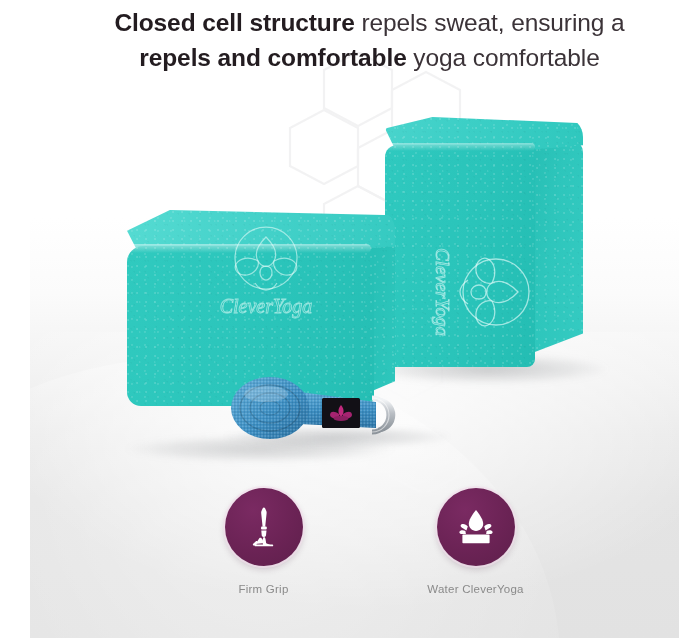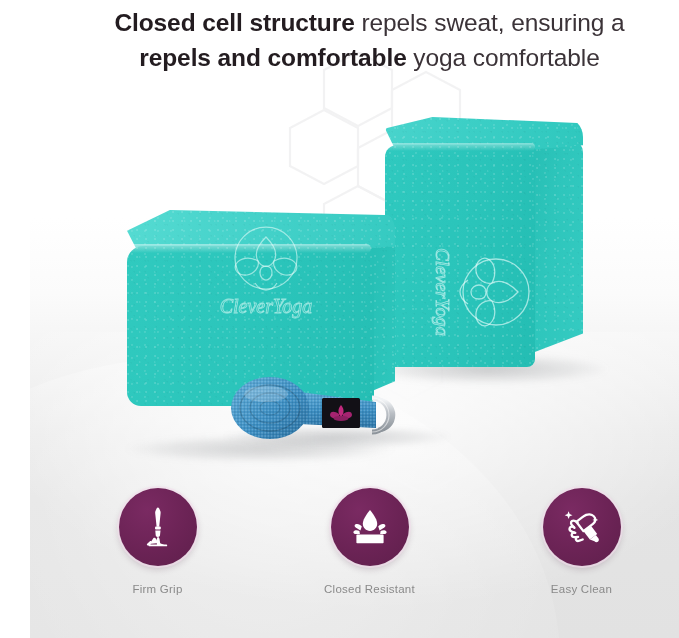--- a/index.html
+++ b/index.html
@@ -426,36 +426,18 @@
           <g fill="#ffffff">
             <path d="M23 6c-4.6 5.6-7.2 10.2-7.2 13.8 0 4 3.2 7.1 7.2 7.1s7.2-3.1 7.2-7.1C30.2 16.2 27.6 11.6 23 6z"></path>
             <path d="M14.8 22.6c-1.6-2.3-4.3-3.3-6.3-2.3-1.3 0.7-1.2 2.3 0.2 3.2l4.7 3z"></path>
             <path d="M31.2 22.6c1.6-2.3 4.3-3.3 6.3-2.3 1.3 0.7 1.2 2.3-0.2 3.2l-4.7 3z"></path>
             <path d="M12.4 27c-2.2-1.3-4.8-1.1-5.8 0.6-0.7 1.1 0.2 2.4 1.7 2.4h4.6z"></path>
             <path d="M33.6 27c2.2-1.3 4.8-1.1 5.8 0.6 0.7 1.1-0.2 2.4-1.7 2.4h-4.6z"></path>
             <rect x="9.4" y="30.6" width="27.2" height="8.6" rx="0.8"></rect>
           </g>
         </svg>
       </div>
-      <div class="feature-label">Closed Resistant</div>
+      <div class="feature-label">Water CleverYoga</div>
     </div>
 
-    <div class="feature">
-      <div class="feature-circle">
-        <svg width="46" height="46" viewBox="0 0 46 46">
-          <g fill="#ffffff">
-            <path d="M9.6 7.3l1.1 2.8 2.8 1.1-2.8 1.1-1.1 2.8-1.1-2.8L5.7 11.2l2.8-1.1z"></path>
-            <path d="M36.3 13.1l0.8 2 2 0.8-2 0.8-0.8 2-0.8-2-2-0.8 2-0.8z"></path>
-            <path d="M27.2 10.9c4.4-1.6 8 0.5 8.9 3.5 0.6 2.1-0.3 4-2.1 5.4l-9.6 7.3-7.1-9.3 5.8-4.4c1.2-0.9 2.6-1.8 4.1-2.5z" fill="none" stroke="#ffffff" stroke-width="2.3" stroke-linejoin="round"></path>
-            <path d="M18.6 18.4c-2-1.5-4.2-2.3-5.6-1.4-1.5 1-1.2 3 0.3 4.6l2.2 2.3" fill="none" stroke="#ffffff" stroke-width="2.3" stroke-linecap="round"></path>
-            <path d="M14.6 23c-1.9-0.7-3.6-0.2-4 1.3-0.4 1.5 0.9 2.9 2.7 3.5l3 1" fill="none" stroke="#ffffff" stroke-width="2.3" stroke-linecap="round"></path>
-            <path d="M15.1 28.7c-1.6 0.1-2.6 1.1-2.4 2.4 0.2 1.4 1.8 2.2 3.5 2l2.9-0.3" fill="none" stroke="#ffffff" stroke-width="2.3" stroke-linecap="round"></path>
-            <path d="M18.1 33.2c-1.1 0.5-1.6 1.5-1.1 2.5 0.5 1.1 2 1.5 3.4 1l3.3-1.2" fill="none" stroke="#ffffff" stroke-width="2.3" stroke-linecap="round"></path>
-            <path d="M24.4 27.1l7.4-5.6 6.4 8.4-7.4 5.6z"></path>
-            <path d="M30.8 35.5l6-4.6 2.6 3.4c0.8 1.1 0.6 2.6-0.5 3.4-1.1 0.8-2.6 0.6-3.4-0.5z"></path>
-          </g>
-        </svg>
-      </div>
-      <div class="feature-label">Easy Clean</div>
-    </div>
 
   </div>
 </div>
 
 </body></html>

